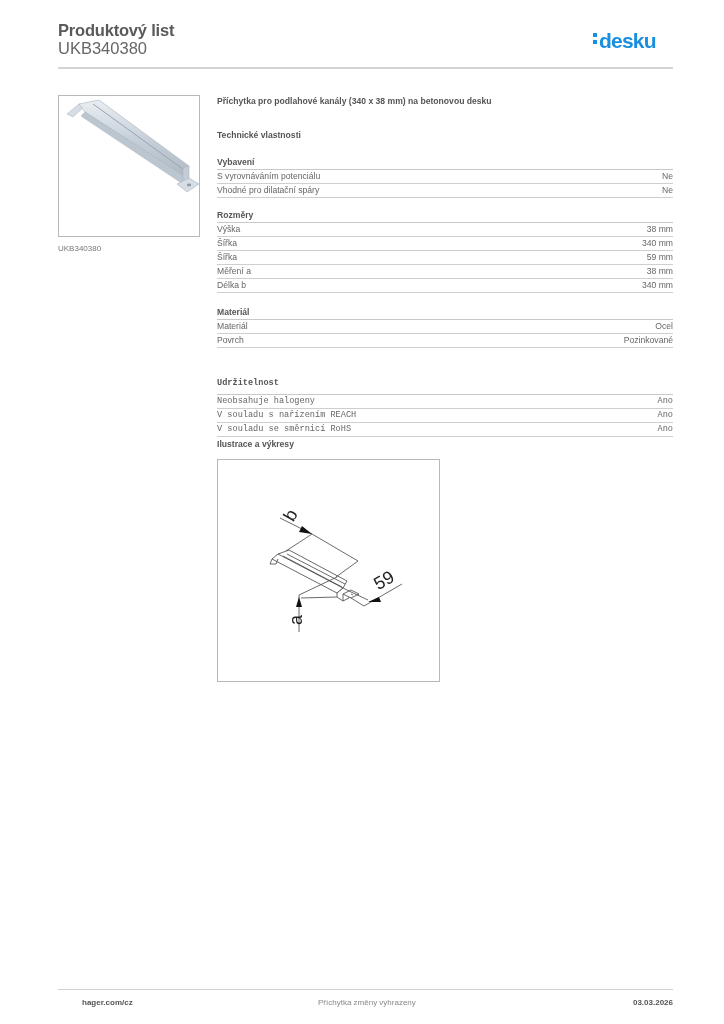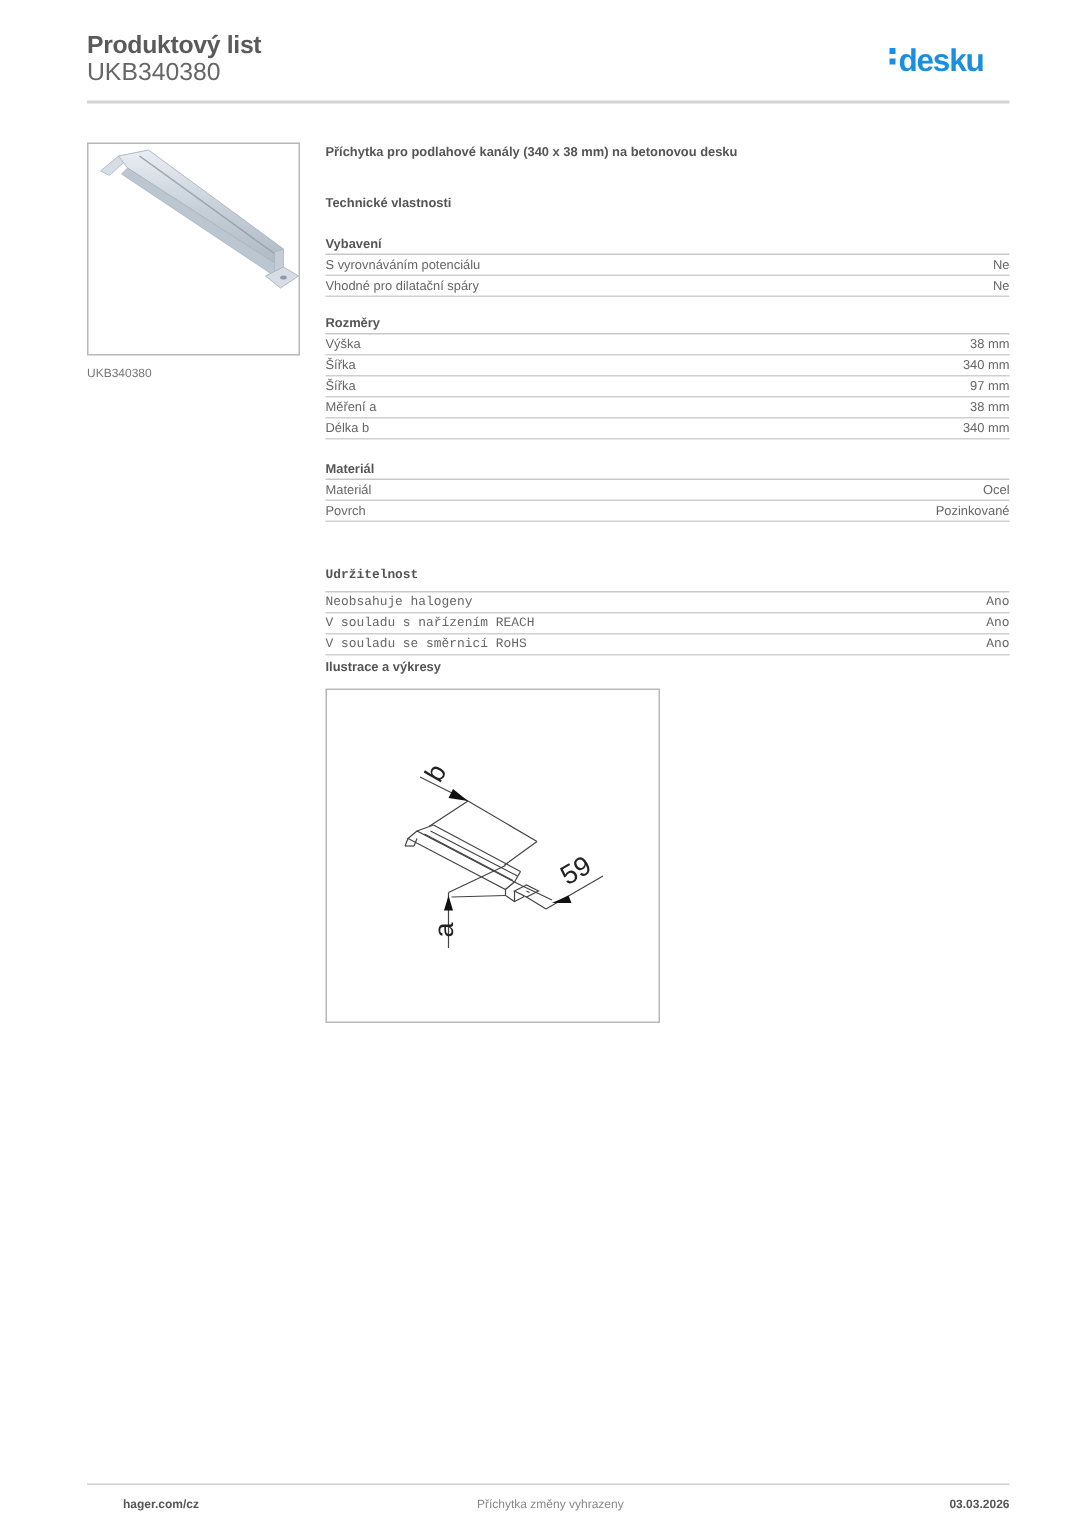--- a/index.html
+++ b/index.html
@@ -125,21 +125,21 @@
   <div class="row">
     <span>Výška</span>
     <span class="val">38 mm</span>
   </div>
   <div class="row">
     <span>Šířka</span>
     <span class="val">340 mm</span>
   </div>
   <div class="row">
     <span>Šířka</span>
-    <span class="val">97 mm</span>
+    <span class="val">59 mm</span>
   </div>
   <div class="row">
     <span>Měření a</span>
     <span class="val">38 mm</span>
   </div>
   <div class="row">
     <span>Délka b</span>
     <span class="val">340 mm</span>
   </div>
 </div>

